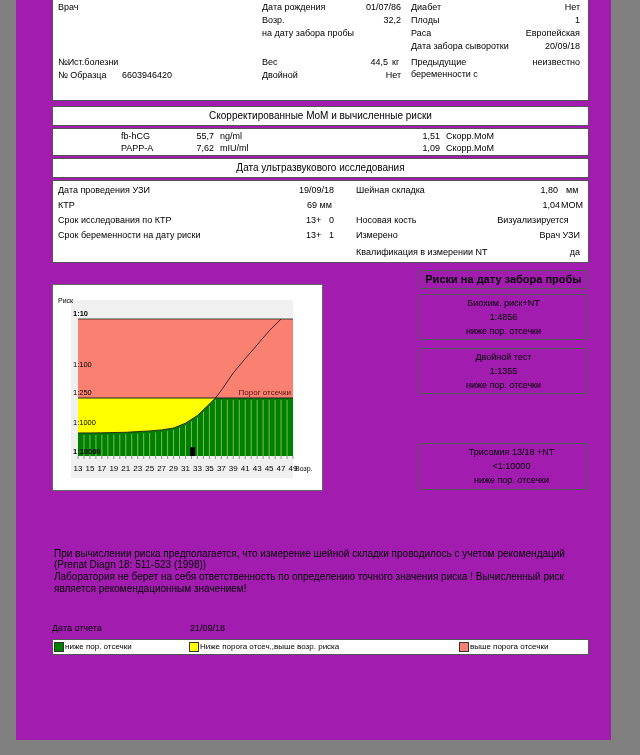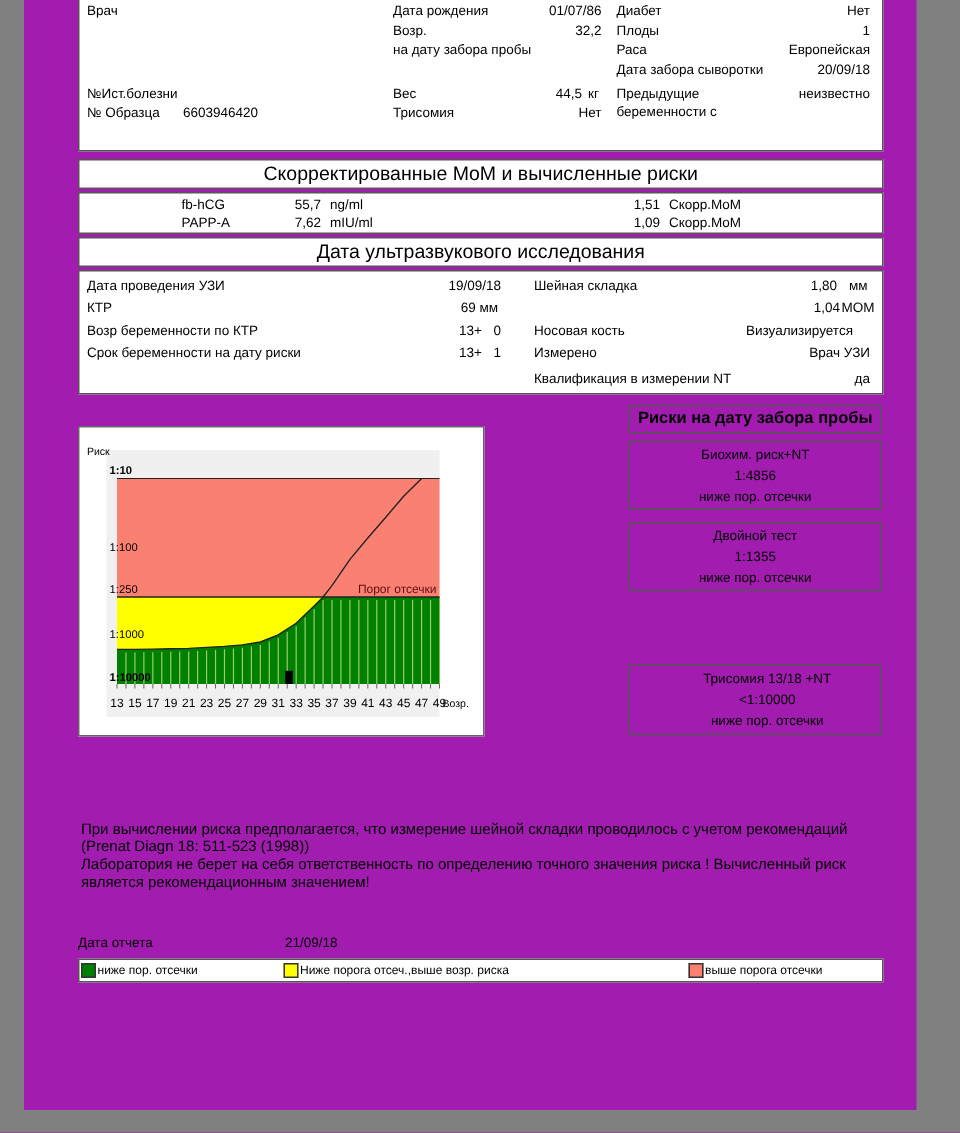--- a/index.html
+++ b/index.html
@@ -3,21 +3,21 @@
 <meta charset="utf-8">
 <style>
   html,body{margin:0;padding:0;}
   body{width:640px;height:755px;background:#808080;position:relative;overflow:hidden;font-family:"Liberation Sans",sans-serif;color:#000;}
   .page{position:absolute;left:16px;top:0;width:595px;height:740px;background:#a21caf;}
   .abs{position:absolute;}
   .t9{font-size:9px;line-height:11px;white-space:nowrap;}
   .t10{font-size:10px;line-height:12px;white-space:nowrap;}
   .r{text-align:right;}
   .box{position:absolute;border:1px solid #555;box-sizing:border-box;background:#fff;}
-  .hdr{font-size:13px;line-height:16px;text-align:center;}
+  .hdr{font-size:10px;line-height:16px;text-align:center;}
   .riskbox{position:absolute;left:403px;width:169px;border:1px solid #555;box-sizing:border-box;text-align:center;font-size:9px;line-height:14px;}
   .leg{position:absolute;top:641px;height:13px;font-size:8px;line-height:12px;white-space:nowrap;}
   .sw{display:inline-block;width:10px;height:10px;border:1px solid #333;vertical-align:middle;margin-right:1px;box-sizing:border-box;}
   svg text{font-family:"Liberation Sans",sans-serif;}
 </style>
 </head>
 <body>
 
 <div class="page">
 
@@ -28,21 +28,21 @@
   <div class="abs t9" style="left:106px;top:70px;">6603946420</div>
 
   <div class="abs t9" style="left:246px;top:2px;">Дата рождения</div>
   <div class="abs t9 r" style="left:330px;top:2px;width:55px;">01/07/86</div>
   <div class="abs t9" style="left:246px;top:15px;">Возр.</div>
   <div class="abs t9 r" style="left:330px;top:15px;width:55px;">32,2</div>
   <div class="abs t9" style="left:246px;top:28px;text-align:right;">на дату забора пробы</div>
   <div class="abs t9" style="left:246px;top:57px;">Вес</div>
   <div class="abs t9 r" style="left:320px;top:57px;width:52px;">44,5</div>
   <div class="abs t9" style="left:376px;top:57px;">кг</div>
-  <div class="abs t9" style="left:246px;top:70px;">Трисомия</div>
+  <div class="abs t9" style="left:246px;top:70px;">Двойной</div>
   <div class="abs t9 r" style="left:330px;top:70px;width:55px;">Нет</div>
 
   <div class="abs t9" style="left:395px;top:2px;">Диабет</div>
   <div class="abs t9 r" style="left:480px;top:2px;width:84px;">Нет</div>
   <div class="abs t9" style="left:395px;top:15px;">Плоды</div>
   <div class="abs t9 r" style="left:480px;top:15px;width:84px;">1</div>
   <div class="abs t9" style="left:395px;top:28px;">Раса</div>
   <div class="abs t9 r" style="left:480px;top:28px;width:84px;">Европейская</div>
   <div class="abs t9" style="left:395px;top:41px;">Дата забора сыворотки</div>
   <div class="abs t9 r" style="left:480px;top:41px;width:84px;">20/09/18</div>
@@ -66,21 +66,21 @@
   <div class="abs t9" style="left:430px;top:143px;">Скорр.MoM</div>
 
   <div class="box hdr" style="left:36px;top:158px;width:537px;height:20px;padding-top:1px;">
     <span>Дата ультразвукового исследования</span>
   </div>
   <div class="box" style="left:36px;top:180px;width:537px;height:83px;"></div>
   <div class="abs t9" style="left:42px;top:185px;">Дата проведения УЗИ</div>
   <div class="abs t9 r" style="left:260px;top:185px;width:58px;">19/09/18</div>
   <div class="abs t9" style="left:42px;top:200px;">КТР</div>
   <div class="abs t9 r" style="left:260px;top:200px;width:56px;">69 мм</div>
-  <div class="abs t9" style="left:42px;top:215px;">Возр беременности по КТР</div>
+  <div class="abs t9" style="left:42px;top:215px;">Срок исследования по КТР</div>
   <div class="abs t9" style="left:290px;top:215px;">13+</div>
   <div class="abs t9" style="left:313px;top:215px;">0</div>
   <div class="abs t9" style="left:42px;top:230px;">Срок беременности на дату риски</div>
   <div class="abs t9" style="left:290px;top:230px;">13+</div>
   <div class="abs t9" style="left:313px;top:230px;">1</div>
 
   <div class="abs t9" style="left:340px;top:185px;">Шейная складка</div>
   <div class="abs t9 r" style="left:490px;top:185px;width:52px;">1,80</div>
   <div class="abs t9" style="left:550px;top:185px;">мм</div>
   <div class="abs t9 r" style="left:490px;top:200px;width:54px;">1,04</div>

